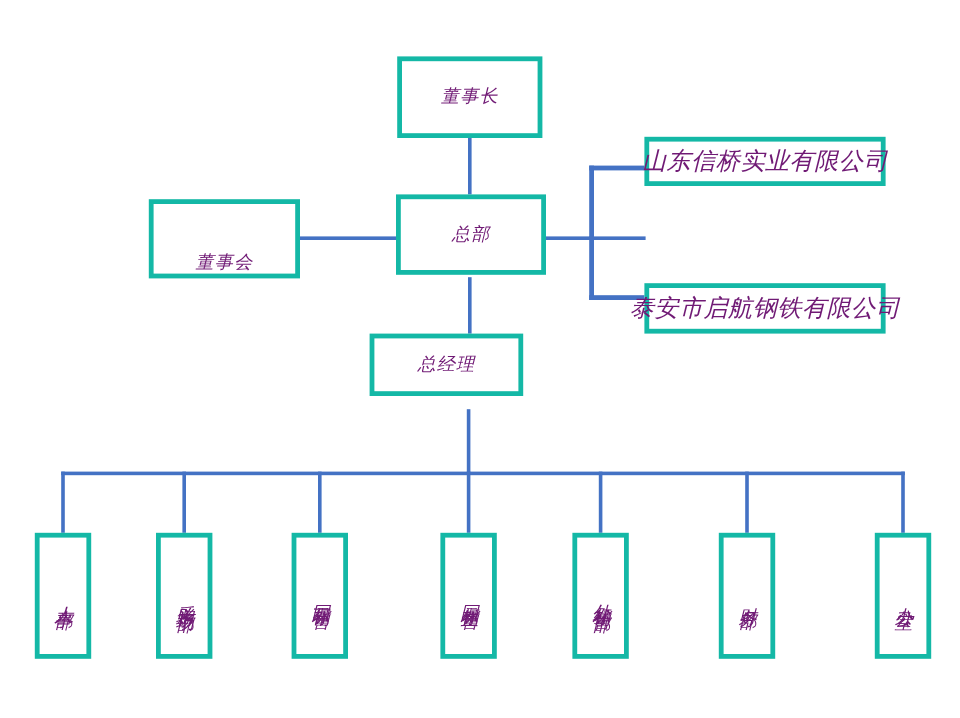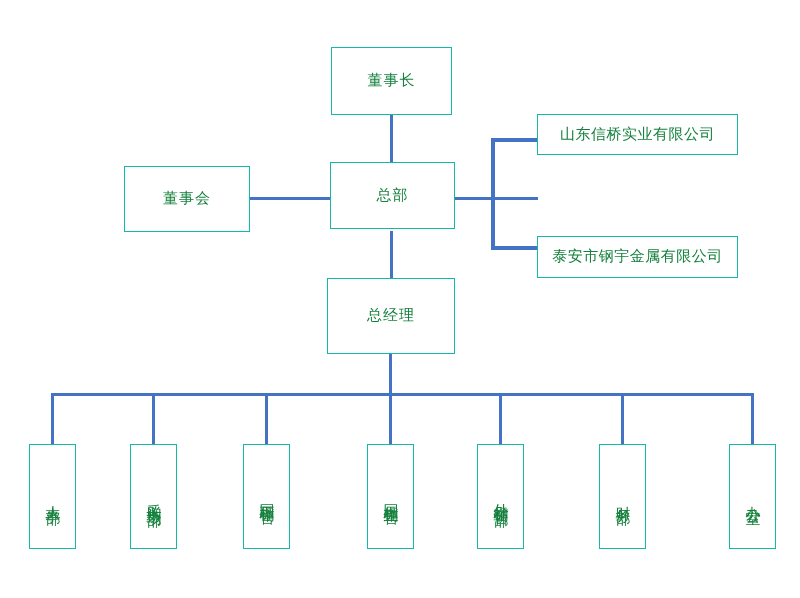--- a/index.html
+++ b/index.html
@@ -10,39 +10,40 @@
     font-family:"DejaVu Sans","Liberation Sans",sans-serif;
     overflow:hidden;
     position:relative;
   }
   #chart{
     position:absolute;left:0;top:0;width:800px;height:598px;
   }
   .node{
     position:absolute;
     box-sizing:border-box;
-    border:1px solid #14b8a6;
+    border:4px solid #14b8a6;
     background:#ffffff;
     display:flex;
     align-items:center;
     justify-content:center;
-    color:#15803d;
+    color:#701a75;
     z-index:3;
+    font-style:italic;
   }
   .node .label{
     line-height:1.18;
     white-space:nowrap;
   }
   
   .h-node .label{
     font-size:15px;
     letter-spacing:1px;
   }
   .h-node.sub .label{
-    font-size:15px;
+    font-size:20px;
     letter-spacing:0.5px;
   }
   
   .v-node{
     align-items:center;
     justify-content:center;
   }
   .v-node .label{
     writing-mode:vertical-rl;
     text-orientation:upright;
@@ -85,38 +86,38 @@
   <div class="conn" style="left:265px;top:393px;width:3px;height:52px;"></div>
   <div class="conn" style="left:389px;top:393px;width:3px;height:52px;"></div>
   <div class="conn" style="left:499px;top:393px;width:3px;height:52px;"></div>
   <div class="conn" style="left:621px;top:393px;width:3px;height:52px;"></div>
   <div class="conn" style="left:751px;top:393px;width:3px;height:52px;"></div>
 
   <div class="node h-node" style="left:331px;top:47px;width:121px;height:68px;">
     <span class="label">董事长</span>
   </div>
 
-  <div class="node h-node" style="left:124px;top:166px;width:126px;height:66px;">
+  <div class="node h-node" style="left:124px;top:166px;width:126px;height:66px;align-items:flex-end;">
     <span class="label">董事会</span>
   </div>
 
   <div class="node h-node" style="left:330px;top:162px;width:125px;height:67px;">
     <span class="label">总部</span>
   </div>
 
   <div class="node h-node sub" style="left:537px;top:114px;width:201px;height:41px;">
     <span class="label">山东信桥实业有限公司</span>
   </div>
 
 
   <div class="node h-node sub" style="left:537px;top:236px;width:201px;height:42px;">
-    <span class="label">泰安市钢宇金属有限公司</span>
+    <span class="label">泰安市启航钢铁有限公司</span>
   </div>
 
-  <div class="node h-node" style="left:327px;top:278px;width:128px;height:76px;">
+  <div class="node h-node" style="left:308px;top:278px;width:128px;height:52px;">
     <span class="label">总经理</span>
   </div>
 
   <div class="node v-node" style="left:29px;top:444px;width:47px;height:105px;">
     <span class="label">人事部</span>
   </div>
 
   <div class="node v-node" style="left:130px;top:444px;width:47px;height:105px;">
     <span class="label">采购市场部</span>
   </div>

